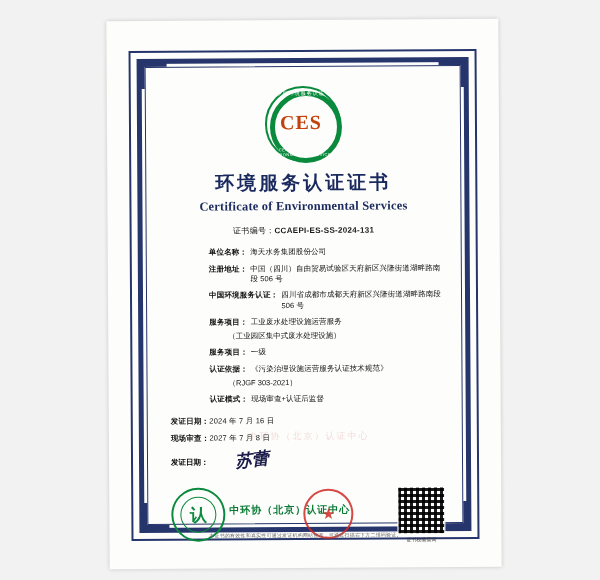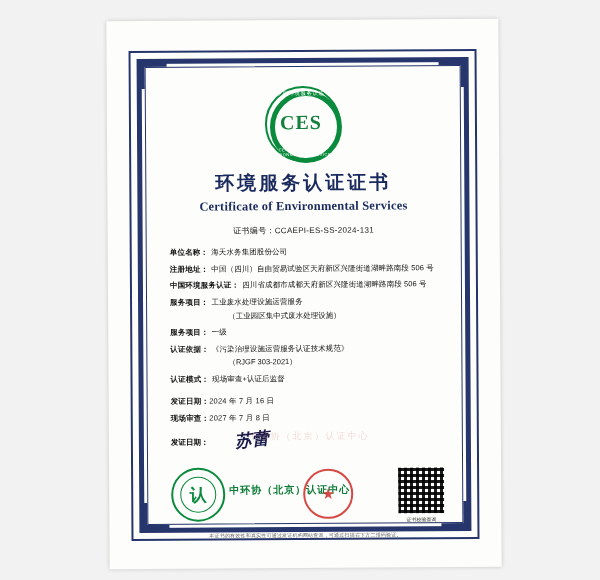--- a/index.html
+++ b/index.html
@@ -101,21 +101,21 @@
     border: 5px solid #0a8a3c;
     border-radius: 50%;
   }
   .logo .ces {
     position: absolute;
     left: 0; top: 0;
     width: 72px; height: 72px;
     display: flex;
     align-items: center;
     justify-content: center;
-    color: #15803d;
+    color: #c2410c;
     font-weight: bold;
     font-size: 20px;
     letter-spacing: 1px;
     font-family: "Liberation Serif", serif;
   }
   .logo .arc-top {
     position: absolute;
     left: 0; top: 4px;
     width: 72px;
     text-align: center;
@@ -153,21 +153,21 @@
     font-family: "Liberation Serif", serif;
   }
   .cert-no {
     text-align: center;
     font-size: 8px;
     color: #1a1a1a;
     margin-top: 11px;
     letter-spacing: 0.3px;
   }
   .cert-no .no-val {
-    font-weight: normal;
+    font-weight: bold;
   }
 
   
   .fields {
     margin-top: 11px;
     padding-left: 14px;
     padding-right: 6px;
   }
   .frow {
     display: flex;
@@ -175,20 +175,21 @@
     font-size: 7.5px;
     color: #111;
     line-height: 1.35;
     margin-bottom: 6.5px;
   }
   .flabel {
     flex: 0 0 auto;
     font-weight: bold;
     white-space: nowrap;
     letter-spacing: 0.2px;
+    margin-left: 39px;
   }
   .fvalue {
     flex: 1 1 auto;
     padding-left: 3px;
     letter-spacing: 0.1px;
   }
   .subline {
     font-size: 7.5px;
     color: #111;
     margin: -3px 0 6.5px 0;

